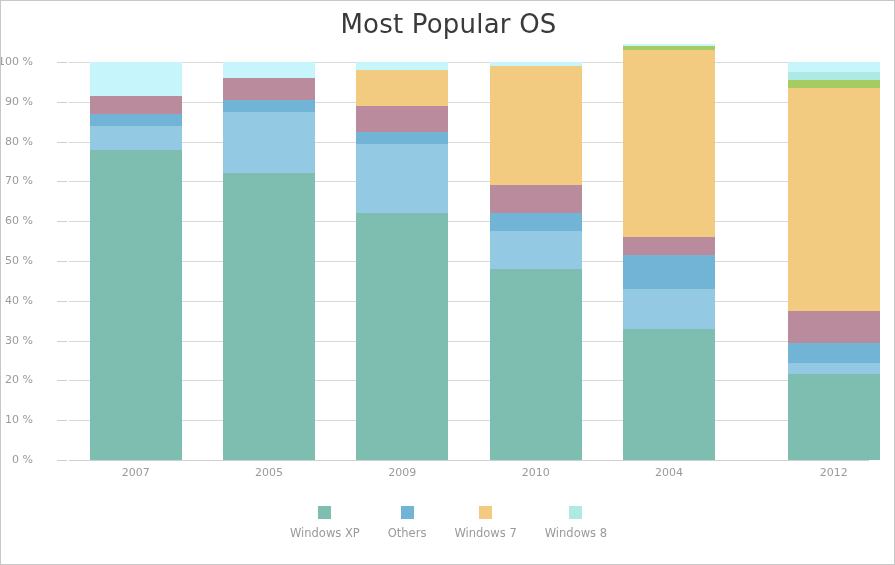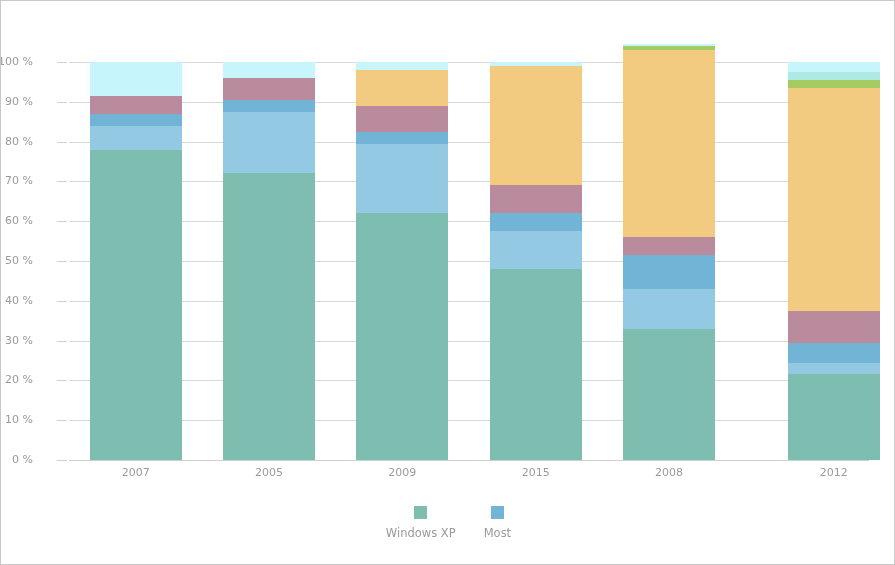--- a/index.html
+++ b/index.html
@@ -131,20 +131,21 @@
     font-size: 12.5px;
     color: #a8a8a8;
     letter-spacing: 0.6px;
   }
 </style>
 </head>
 <body>
 
 <div id="chart-frame">
 
+  <div id="chart-title">Most Popular OS</div>
 
   <div id="plot">
     <div id="gridlines">
         <div class="axis-baseline" style="top: 398px;"></div>
         <div class="gridline" style="top: 358.2px;"></div>
         <div class="gridline" style="top: 318.4px;"></div>
         <div class="gridline" style="top: 278.6px;"></div>
         <div class="gridline" style="top: 238.8px;"></div>
         <div class="gridline" style="top: 199px;"></div>
         <div class="gridline" style="top: 159.2px;"></div>
@@ -211,33 +212,33 @@
         </div>
         <div class="bar-group" style="left: 400px; width: 133.333px;">
           <div class="bar-col" style="left: 20.6667px; width: 92px; height: 398px;">
             <div class="seg" title="Windows XP 2010: 48%" style="background: rgb(125, 190, 176); bottom: 0px; height: 191.04px;"></div>
             <div class="seg" title="Windows Vista 2010: 9.5%" style="background: rgb(147, 201, 227); bottom: 191.04px; height: 37.81px;"></div>
             <div class="seg" title="Linux 2010: 4.5%" style="background: rgb(113, 180, 214); bottom: 228.85px; height: 17.91px;"></div>
             <div class="seg" title="Mac OS 2010: 7%" style="background: rgb(186, 139, 156); bottom: 246.76px; height: 27.86px;"></div>
             <div class="seg" title="Windows 7 2010: 30%" style="background: rgb(242, 203, 128); bottom: 274.62px; height: 119.4px;"></div>
             <div class="seg" title="Others 2010: 1%" style="background: rgb(198, 246, 252); bottom: 394.02px; height: 3.98px;"></div>
           </div>
-          <div class="xlabel">2015</div>
+          <div class="xlabel">2010</div>
         </div>
         <div class="bar-group" style="left: 533.333px; width: 133.333px;">
           <div class="bar-col" style="left: 20.6667px; width: 92px; height: 398px;">
             <div class="seg" title="Windows XP 2011: 33%" style="background: rgb(125, 190, 176); bottom: 0px; height: 131.34px;"></div>
             <div class="seg" title="Windows Vista 2011: 10%" style="background: rgb(147, 201, 227); bottom: 131.34px; height: 39.8px;"></div>
             <div class="seg" title="Linux 2011: 8.5%" style="background: rgb(113, 180, 214); bottom: 171.14px; height: 33.83px;"></div>
             <div class="seg" title="Mac OS 2011: 4.5%" style="background: rgb(186, 139, 156); bottom: 204.97px; height: 17.91px;"></div>
             <div class="seg" title="Windows 7 2011: 47%" style="background: rgb(242, 203, 128); bottom: 222.88px; height: 187.06px;"></div>
             <div class="seg" title="Mobile OS 2011: 1%" style="background: rgb(164, 204, 99); bottom: 409.94px; height: 3.98px;"></div>
             <div class="seg" title="Others 2011: 0.5%" style="background: rgb(198, 246, 252); bottom: 413.92px; height: 1.99px;"></div>
           </div>
-          <div class="xlabel">2008</div>
+          <div class="xlabel">2004</div>
         </div>
         <div class="bar-group" style="left: 698px; width: 133.333px;">
           <div class="bar-col" style="left: 20.6667px; width: 92px; height: 398px;">
             <div class="seg" title="Windows XP 2012: 21.5%" style="background: rgb(125, 190, 176); bottom: 0px; height: 85.57px;"></div>
             <div class="seg" title="Windows Vista 2012: 3%" style="background: rgb(147, 201, 227); bottom: 85.57px; height: 11.94px;"></div>
             <div class="seg" title="Linux 2012: 5%" style="background: rgb(113, 180, 214); bottom: 97.51px; height: 19.9px;"></div>
             <div class="seg" title="Mac OS 2012: 8%" style="background: rgb(186, 139, 156); bottom: 117.41px; height: 31.84px;"></div>
             <div class="seg" title="Windows 7 2012: 56%" style="background: rgb(242, 203, 128); bottom: 149.25px; height: 222.88px;"></div>
             <div class="seg" title="Mobile OS 2012: 2%" style="background: rgb(164, 204, 99); bottom: 372.13px; height: 7.96px;"></div>
             <div class="seg" title="Windows 8 2012: 2%" style="background: rgb(174, 234, 227); bottom: 380.09px; height: 7.96px;"></div>
@@ -248,17 +249,25 @@
       </div>
   </div>
 
   <div id="legend">
       <div class="legend-item">
         <div class="legend-swatch" style="background: rgb(125, 190, 176);"></div>
         <div class="legend-label">Windows XP</div>
       </div>
       <div class="legend-item">
         <div class="legend-swatch" style="background: rgb(113, 180, 214);"></div>
-        <div class="legend-label">Most</div>
+        <div class="legend-label">Others</div>
+      </div>
+      <div class="legend-item">
+        <div class="legend-swatch" style="background: rgb(242, 203, 128);"></div>
+        <div class="legend-label">Windows 7</div>
+      </div>
+      <div class="legend-item">
+        <div class="legend-swatch" style="background: rgb(174, 234, 227);"></div>
+        <div class="legend-label">Windows 8</div>
       </div>
     </div>
 
 </div>
 
 </body></html>

